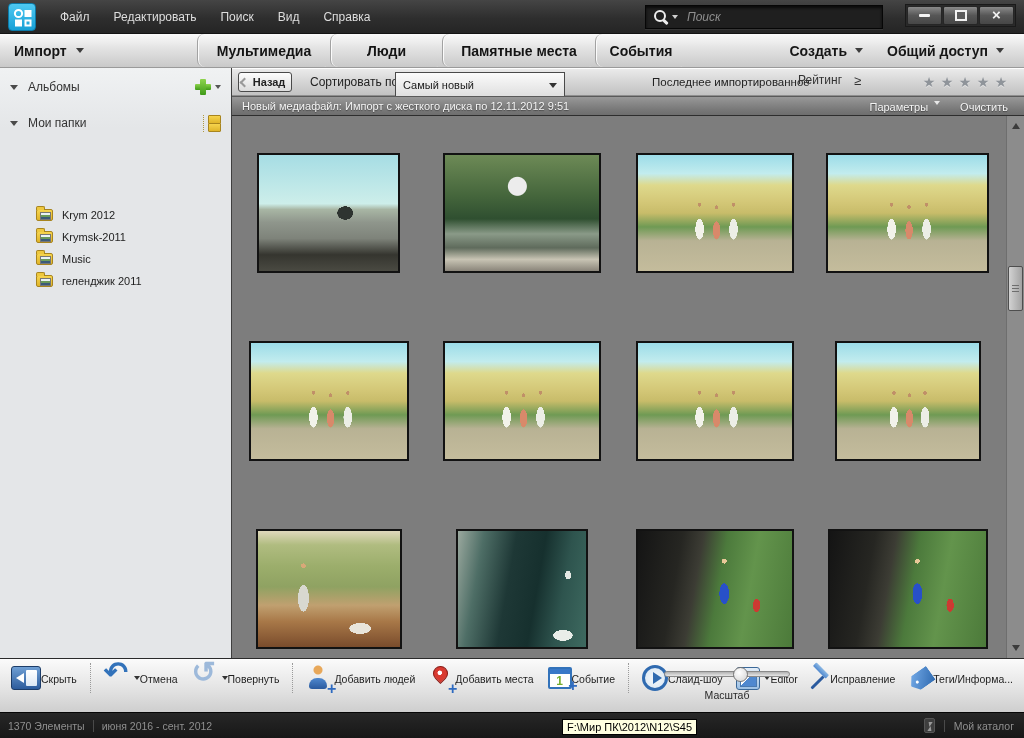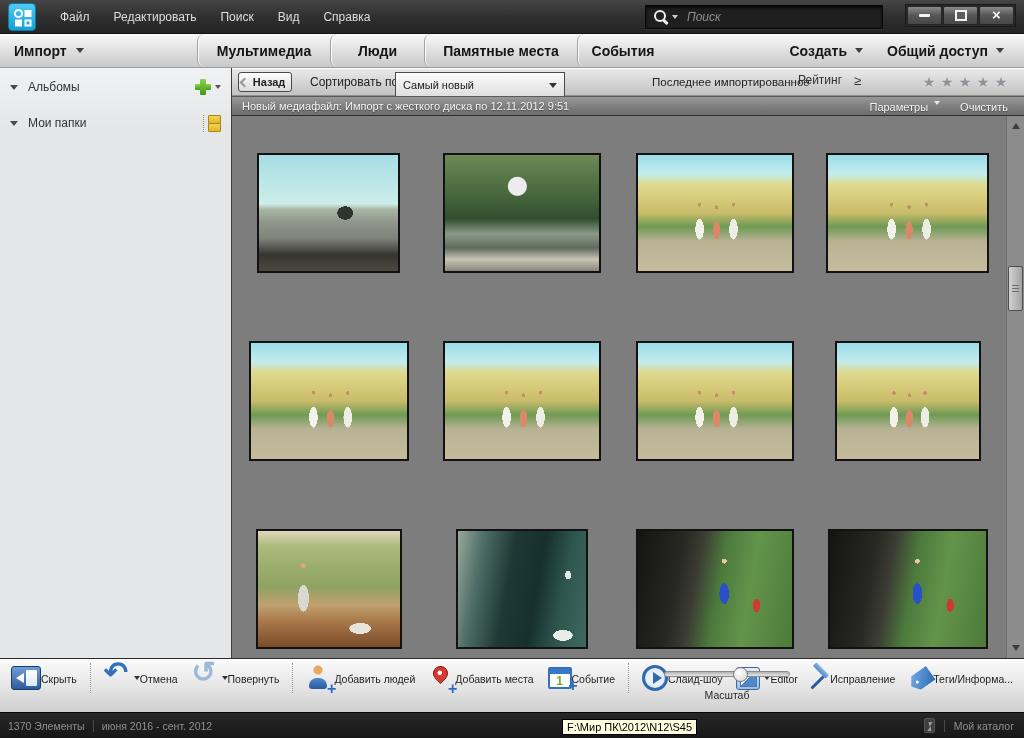--- a/index.html
+++ b/index.html
@@ -37,21 +37,21 @@
 
   
   .tabbar { position:absolute; left:0; top:34px; width:1024px; height:34px;
     background:linear-gradient(180deg,#fafafa,#e2e2e2 45%,#c9c9c9); border-bottom:1px solid #9a9a9a; }
   .import-menu { position:absolute; left:14px; top:0; height:33px; display:flex; align-items:center;
     font-size:14px; font-weight:bold; color:#161616; }
   .import-menu .tri { margin-left:9px; color:#3c3c3c; }
   .tabs { position:absolute; left:197px; top:0; height:33px; display:flex; }
   .tabs span { display:flex; align-items:center; justify-content:center; font-size:14px; font-weight:bold;
     color:#141414; border-left:1px solid #a2a2a2; box-shadow:inset 1px 0 0 #fbfbfb;border-radius:7px; }
-  .tabs span:nth-of-type(1){ width:133px; } .tabs span:nth-of-type(2){ width:94px; }
+  .tabs span:nth-of-type(1){ width:133px; } .tabs span:nth-of-type(2){ width:112px; }
   .tabs span:nth-of-type(3){ width:153px; } .tabs span:nth-of-type(4){ width:91px; }
   .tabbar-right { position:absolute; right:8px; top:0; height:33px; display:flex; }
   .tabbar-right .tmenu { display:flex; align-items:center; padding:0 12px; font-size:14px; font-weight:bold; color:#161616; }
   .tabbar-right .tri { margin-left:8px; color:#3c3c3c; }
 
   
   .sidebar { position:absolute; left:0; top:68px; width:232px; height:590px;
     background:linear-gradient(180deg,#f0f2f3,#e4e6e8 60px,#e4e6e8); border-right:1px solid #3f3f3f; }
   .side-head { position:absolute; left:0; width:100%; height:20px; display:flex; align-items:center; padding:0 10px; }
   .side-head .label { margin-left:10px; font-size:12px; color:#333; }
@@ -310,20 +310,42 @@
       <span class="spacer"></span>
       <span class="plus-icon"></span>
       <span class="tri sm plus-caret"></span>
     </div>
     <div class="side-head" style="top:45px;">
       <span class="tri side-tri"></span>
       <span class="label">Мои папки</span>
       <span class="spacer"></span>
       <span class="tree-icon"></span>
     </div>
+    <div class="folder-list">
+
+        <div class="folder-row">
+          <span class="folder-icon"></span>
+          <span class="label">Krym 2012</span>
+        </div>
+
+        <div class="folder-row">
+          <span class="folder-icon"></span>
+          <span class="label">Krymsk-2011</span>
+        </div>
+
+        <div class="folder-row">
+          <span class="folder-icon"></span>
+          <span class="label">Music</span>
+        </div>
+
+        <div class="folder-row">
+          <span class="folder-icon"></span>
+          <span class="label">геленджик 2011</span>
+        </div>
+      </div>
   </aside>
 
   <div class="sortbar">
     <div class="back-btn">
       <span class="chev"></span>
       <span>Назад</span>
     </div>
     <span class="sort-label">Сортировать по:</span>
     <div class="sort-select">
       <span>Самый новый</span>

